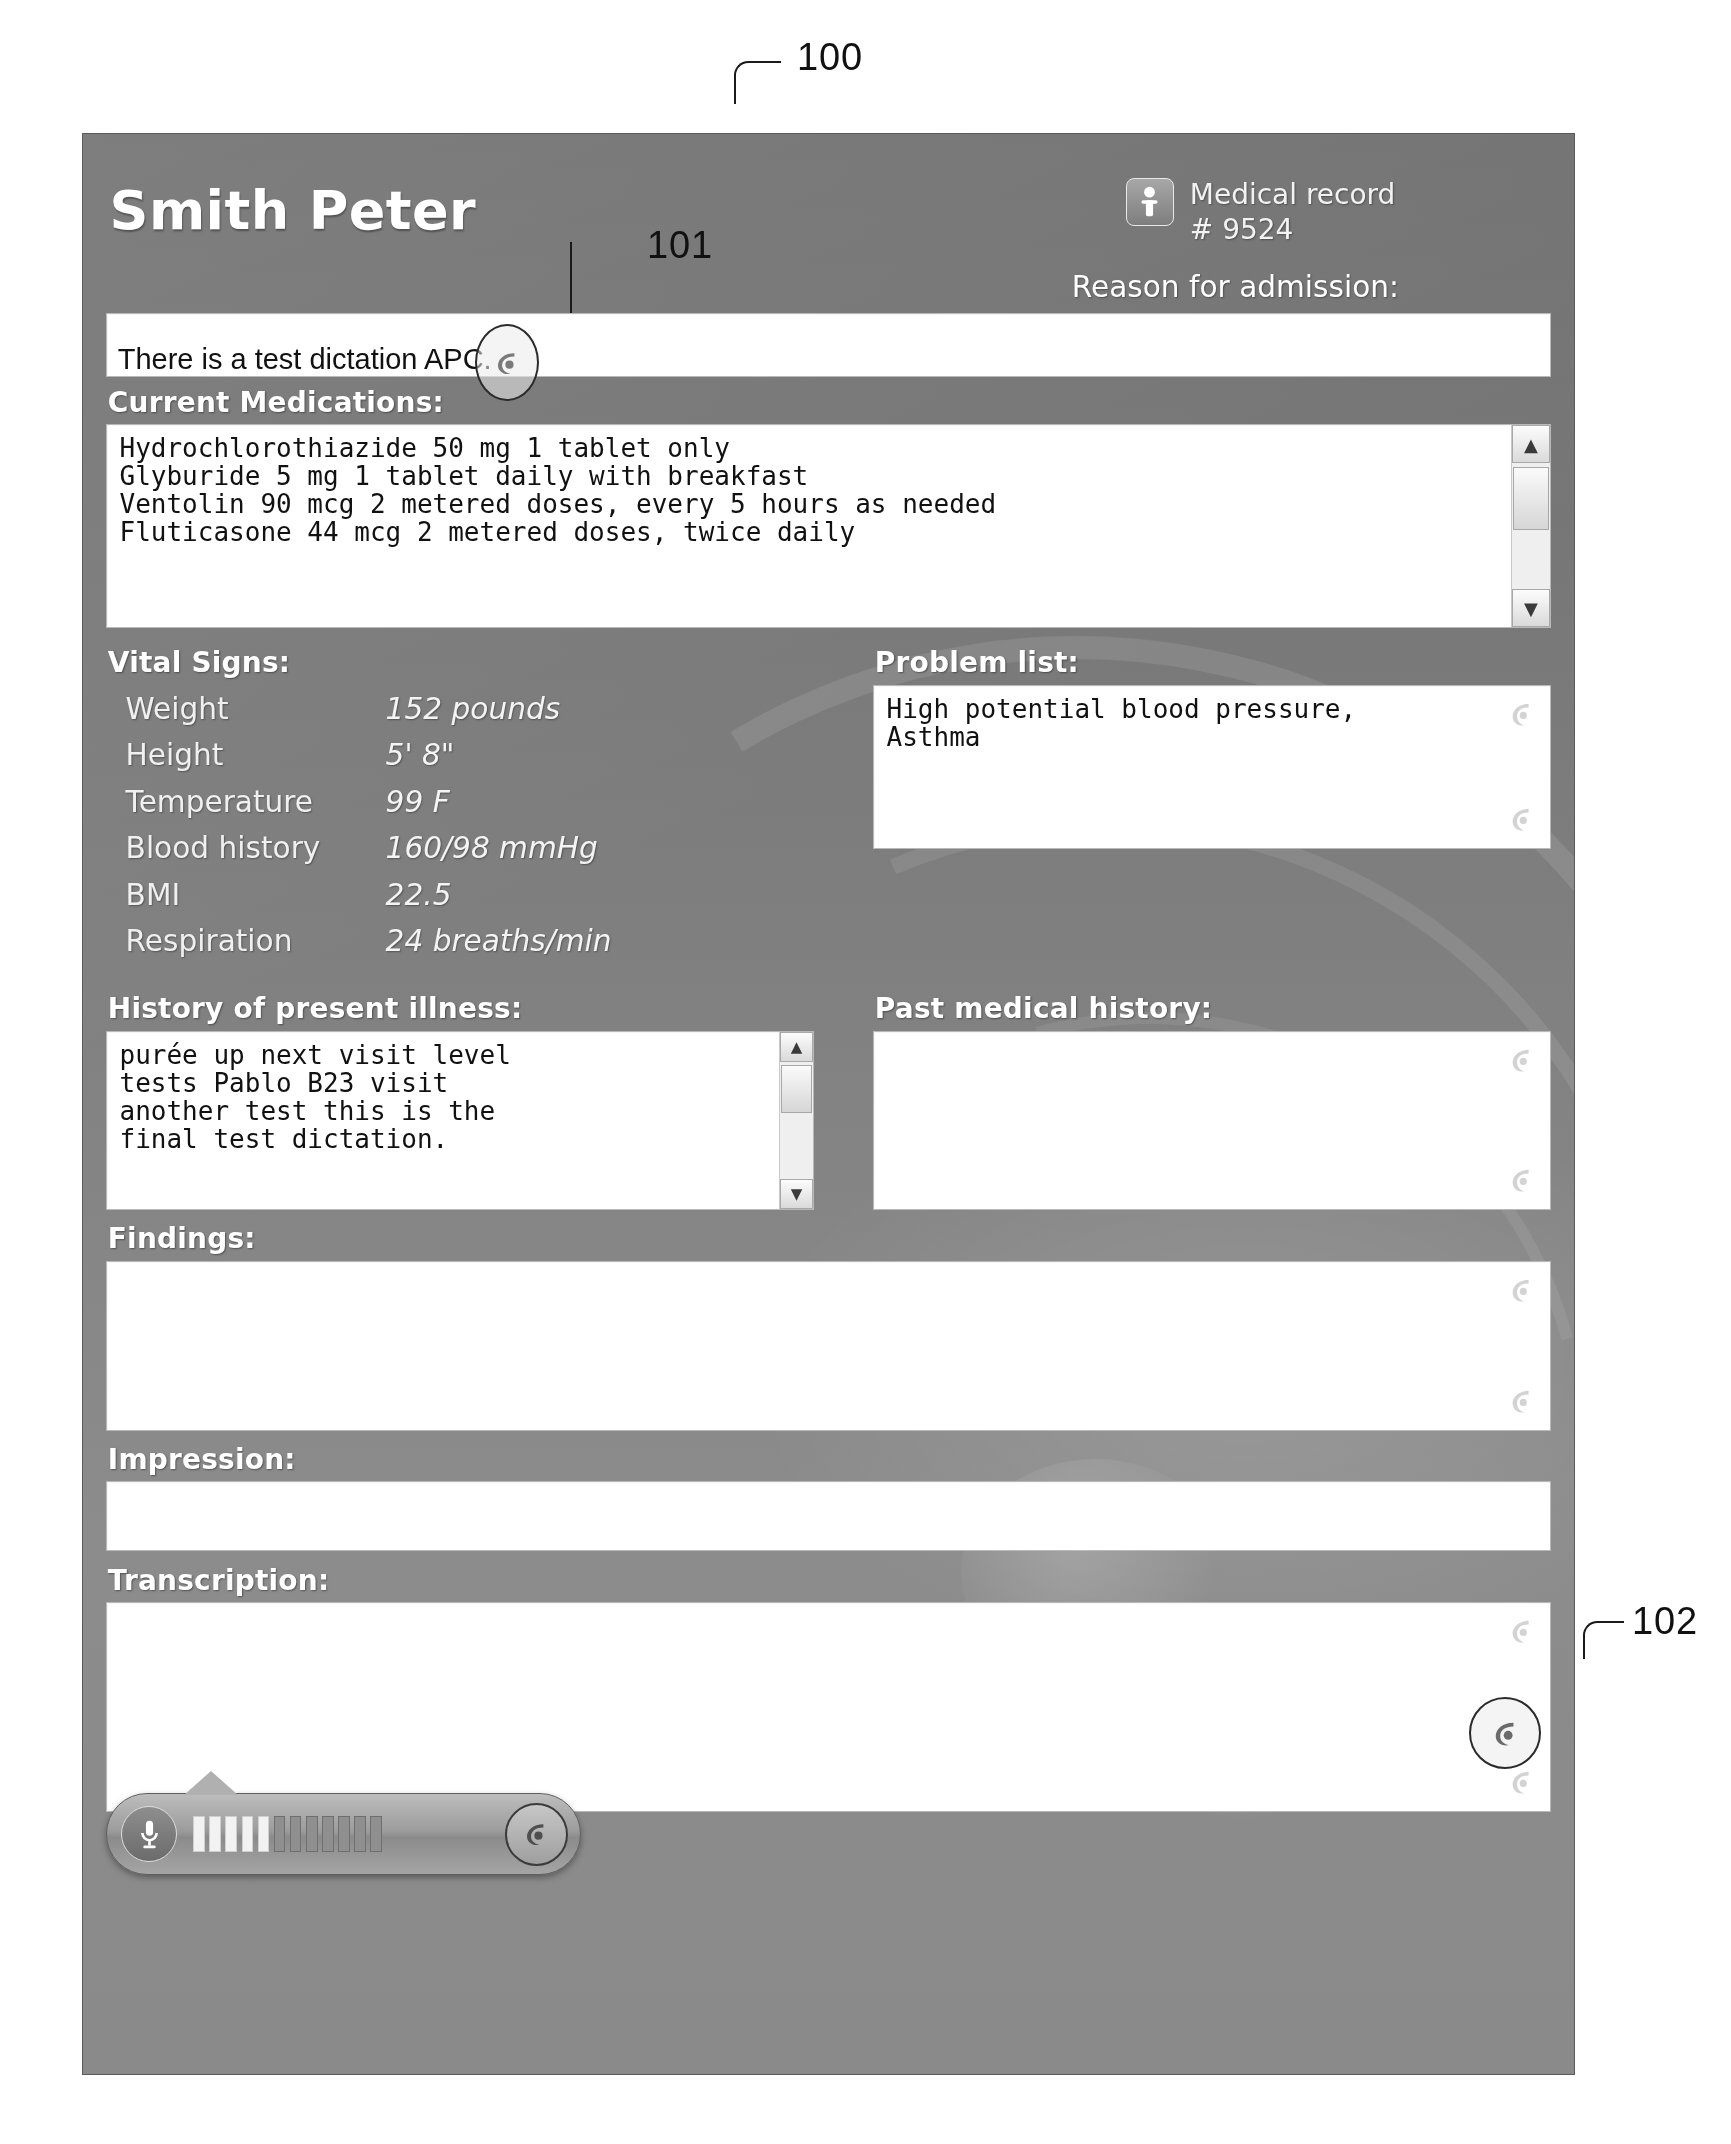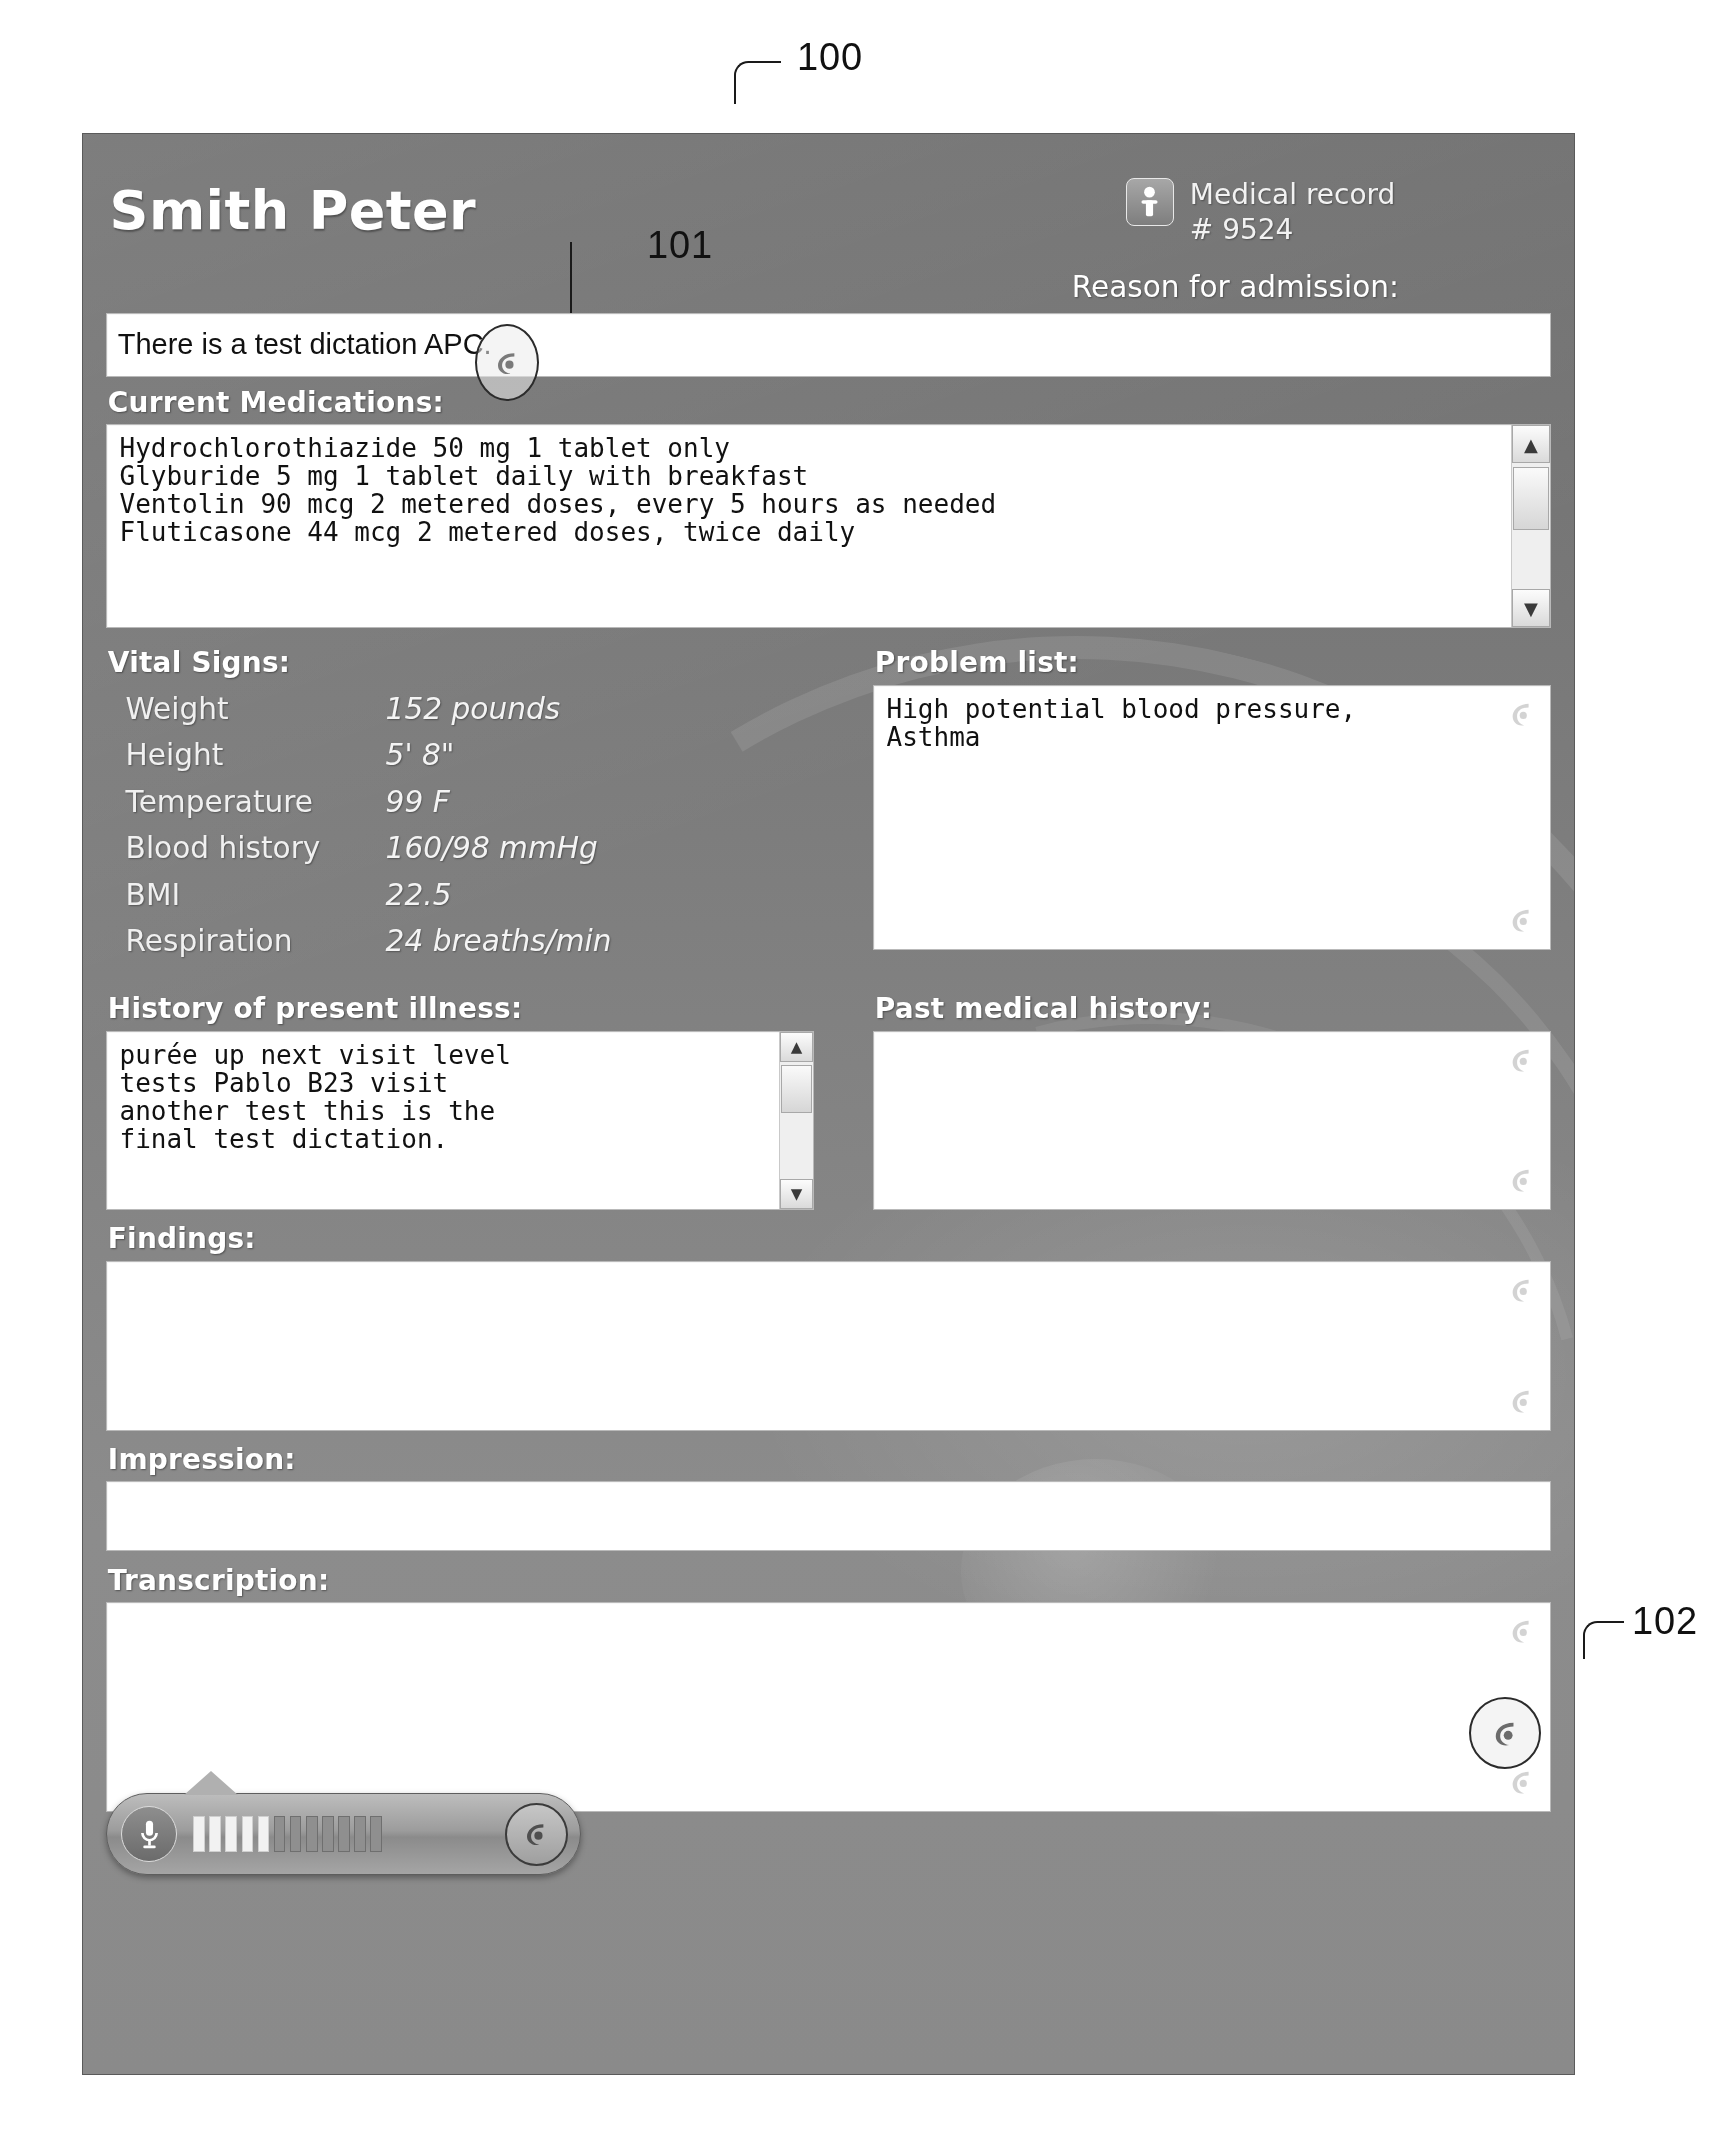--- a/index.html
+++ b/index.html
@@ -144,21 +144,21 @@
     font-family: "DejaVu Sans Mono", monospace;
     font-size: 26px;
     line-height: 1.08;
     color: #111;
     padding: 9px 12.5px 5.4px 12.5px;
     white-space: pre;
   }
   .onebox {
     height: 64px;
     display: flex;
-    align-items: center;
+    align-items: flex-end;
   }
   .onebox .one-text {
     font-family: "Liberation Sans", sans-serif;
     font-size: 29px;
     color: #111;
     padding-left: 10.7px;
     white-space: nowrap;
   }
 
   
@@ -373,21 +373,21 @@
             </div>
             <div class="vital-row">
               <div class="vital-name">Respiration</div>
               <div class="vital-value">24 breaths/min</div>
             </div>
           </div>
         </div>
 
         <div class="col-right">
           <div class="section-label">Problem list:</div>
-          <div class="field" style="height:265px; margin-top:5.4px;">
+          <div class="field" style="height:164px; margin-top:5.4px;">
             <div class="inner-text" style="padding-right:50px;"><span>High potential blood pressure,</span>
 <span>Asthma</span></div>
             <div class="wm tr">
               <svg width="39" height="39" viewBox="0 0 44 44">
                 <path d="M30 10 C18 10 12 18 12 24 C12 31 18 36 25 34 C20 33 17 29 17 24 C17 18 22 14 30 14 Z" fill="#6f6f6f"></path>
                 <circle cx="24" cy="23" r="4" fill="#6f6f6f"></circle>
               </svg>
             </div>
             <div class="wm br">
               <svg width="39" height="39" viewBox="0 0 44 44">

